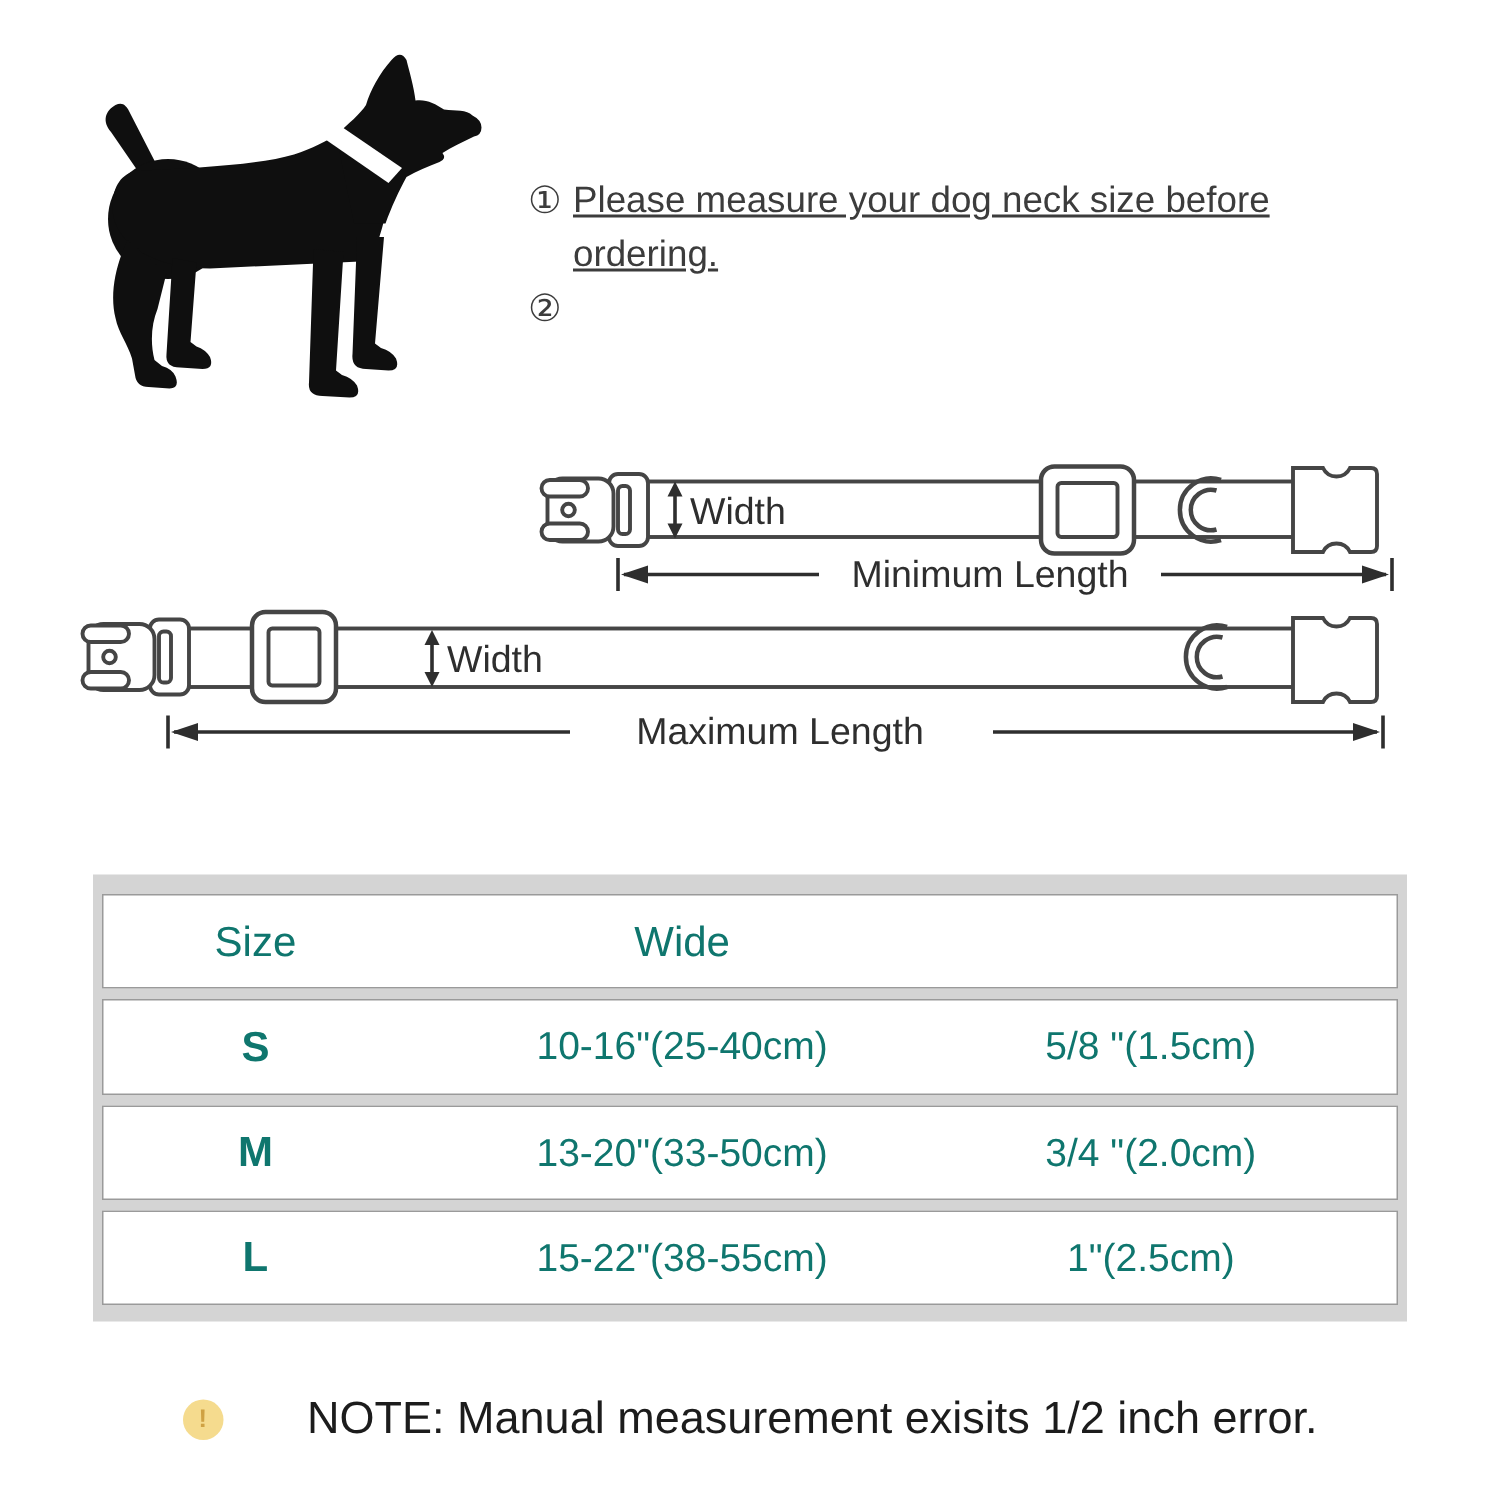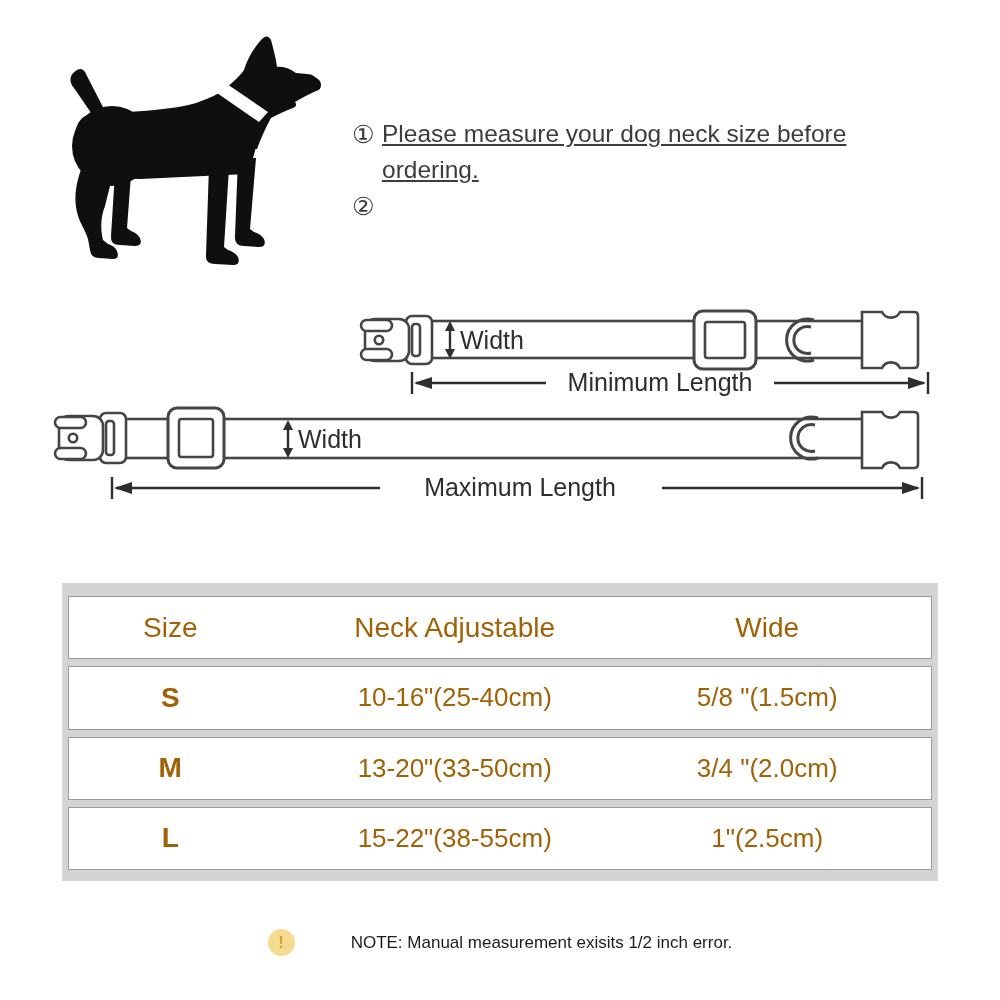--- a/index.html
+++ b/index.html
@@ -14,30 +14,30 @@
   .instructions{left:352px;top:116px;width:590px;font-size:24.5px;line-height:36px;color:#3c3c3c;}
   .instr-item{display:flex;align-items:flex-start;}
   .instr-num{flex:0 0 30px;font-size:25px;}
   .instr-text{flex:1;text-decoration:underline;}
 
   
   .size-table{left:62px;top:583px;width:876px;height:298px;background:#d4d4d4;
     box-sizing:border-box;padding:13px 6px 11px 6px;display:flex;flex-direction:column;gap:7px;}
   .t-row{flex:1;background:#fff;border:1px solid #9a9a9a;box-sizing:border-box;
     display:grid;grid-template-columns:23.5% 42.5% 30%;align-items:center;text-align:center;}
-  .t-row .cell{font-size:26px;color:#a16207;}
+  .t-row .cell{font-size:26px;color:#0f766e;}
   .t-row.header .cell{font-size:28px;}
   .t-row .cell.size-cell{font-weight:bold;font-size:28px;}
 
   
   .note{left:0;top:929px;width:1000px;display:flex;justify-content:center;align-items:center;gap:13px;}
   .note-icon{width:27px;height:27px;border-radius:50%;background:#f5db8e;
     display:flex;align-items:center;justify-content:center;
     color:#cfa143;font-weight:bold;font-size:17px;}
-  .note-text{font-size:17px;color:#1c1c1c;margin-left:43px;}
+  .note-text{font-size:30px;color:#1c1c1c;margin-left:43px;}
 </style>
 </head>
 <body>
 
 <div class="canvas">
 
   <svg class="abs" style="left:40px;top:10px" width="300" height="280" viewBox="0 0 300 280" aria-hidden="true">
     <g fill="#0f0f0f" stroke="none">
 
       <path d="M37,60 C30,64 28,71 34,78 L56,110 C61,117 70,113 66,103 L47,66 C44,59 41,58 37,60 Z"></path>
@@ -157,21 +157,20 @@
       <line x1="612" y1="88" x2="868" y2="88"></line>
       <polygon points="870,88 852,82 852,94" fill="#2e2e2e" stroke="none"></polygon>
       <line x1="872" y1="77" x2="872" y2="99"></line>
     </g>
     <text x="470" y="96" font-size="25" text-anchor="middle">Maximum Length</text>
   </svg>
 
   <div class="abs size-table">
     <div class="t-row header">
       <div class="cell">Size</div>
-      <div class="cell">Neck Adjustable</div>
       <div class="cell">Wide</div>
     </div>
     <div class="t-row">
       <div class="cell size-cell">S</div>
       <div class="cell">10-16"(25-40cm)</div>
       <div class="cell">5/8 "(1.5cm)</div>
     </div>
     <div class="t-row">
       <div class="cell size-cell">M</div>
       <div class="cell">13-20"(33-50cm)</div>

